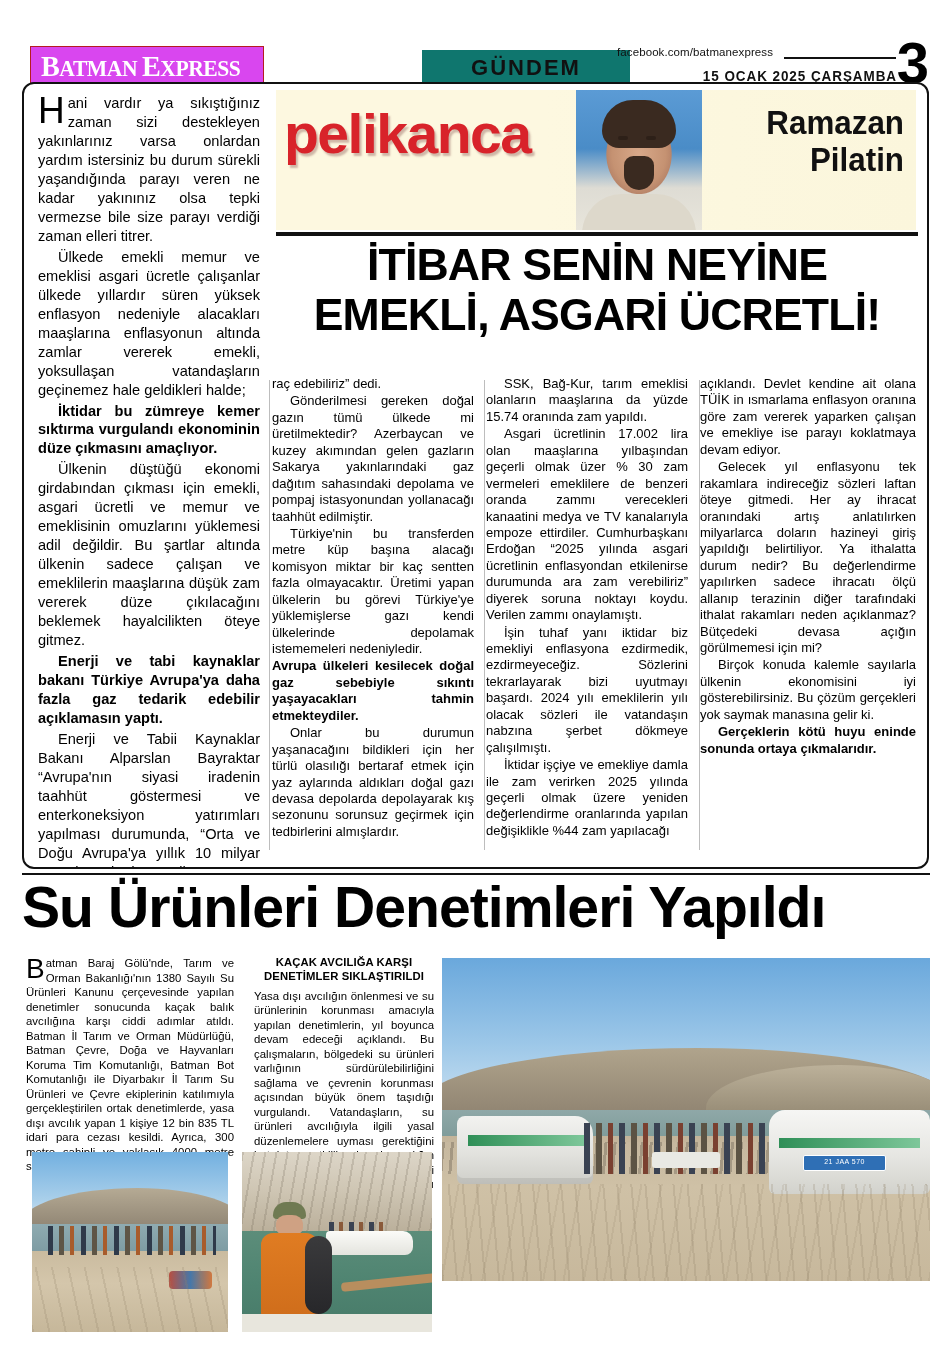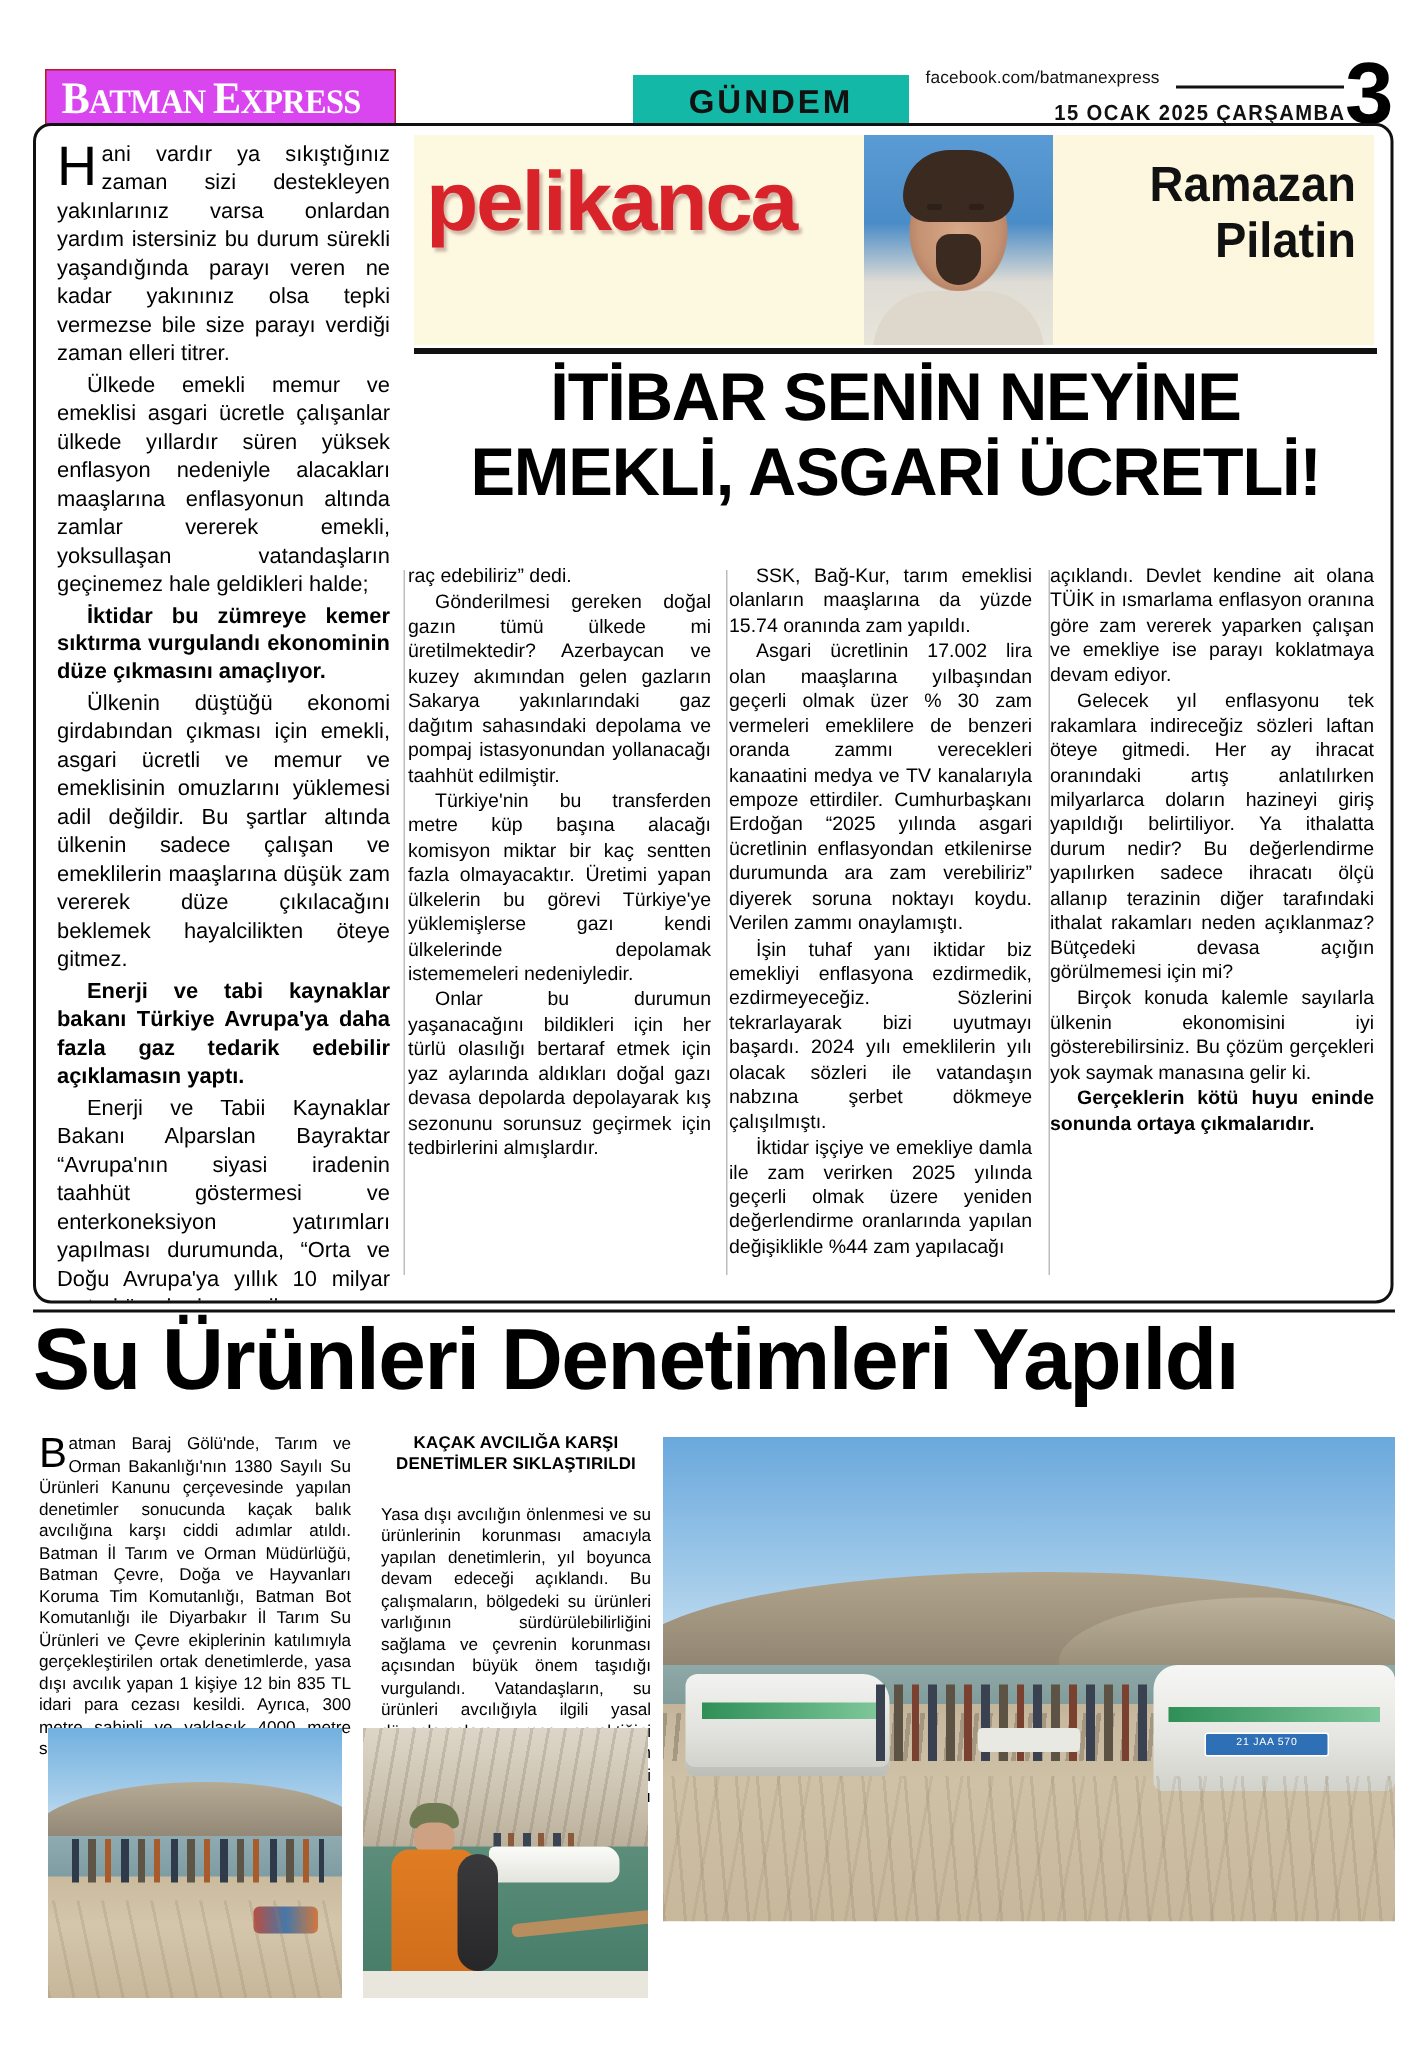--- a/index.html
+++ b/index.html
@@ -45,22 +45,22 @@
 
   .masthead-rule {
     position: absolute;
     left: 392px; right: 8px; top: 67px;
     height: 4px;
     background: #d07c80;
   }
   .gundem-chip {
     position: absolute;
     left: 400px; top: 28px;
-    width: 184px; height: 36px;
-    background: #14b8a6;
+    width: 208px; height: 36px;
+    background: #0f766e;
     display: flex; align-items: center; justify-content: center;
   }
   .gundem-chip span {
     font-family: "Liberation Sans", sans-serif;
     font-weight: bold;
     font-size: 22px;
     letter-spacing: 2px;
     color: #111;
   }
   .fb-line {
@@ -277,21 +277,21 @@
   .news-col-2 {
     position: absolute;
     left: 254px; top: 956px;
     width: 180px;
   }
   .news-sub {
     font-size: 11.3px;
     font-weight: bold;
     line-height: 1.22;
     text-align: center;
-    margin-bottom: 19px;
+    margin-bottom: 5px;
     letter-spacing: .1px;
   }
   .news-col-2 p {
     margin: 0;
     font-size: 11.4px;
     line-height: 1.275;
     text-align: justify;
   }
 
   
@@ -450,20 +450,21 @@
 
   <div class="vsep" style="left:245px;"></div>
   <div class="vsep" style="left:460px;"></div>
   <div class="vsep" style="left:675px;"></div>
 
   <div class="op-cols">
     <div class="op-col">
         <p class="noind">raç edebiliriz” dedi.</p>
         <p class="">Gönderilmesi gereken doğal gazın tümü ülkede mi üretilmektedir? Azerbaycan ve kuzey akımından gelen gazların Sakarya yakınlarındaki gaz dağıtım sahasındaki depolama ve pompaj istasyonundan yollanacağı taahhüt edilmiştir.</p>
         <p class="">Türkiye'nin bu transferden metre küp başına alacağı komisyon miktar bir kaç sentten fazla olmayacaktır. Üretimi yapan ülkelerin bu görevi Türkiye'ye yüklemişlerse gazı kendi ülkelerinde depolamak istememeleri nedeniyledir. </p>
+        <p class="b noind">Avrupa ülkeleri kesilecek doğal gaz sebebiyle sıkıntı yaşayacakları tahmin etmekteydiler.</p>
         <p class="">Onlar bu durumun yaşanacağını bildikleri için her türlü olasılığı bertaraf etmek için yaz aylarında aldıkları doğal gazı devasa depolarda depolayarak kış sezonunu sorunsuz geçirmek için tedbirlerini almışlardır.</p>
       </div>
     <div class="op-col">
         <p class="">SSK, Bağ-Kur, tarım emeklisi olanların maaşlarına da yüzde 15.74 oranında zam yapıldı.</p>
         <p class="">Asgari ücretlinin 17.002 lira olan maaşlarına yılbaşından geçerli olmak üzer % 30 zam vermeleri emeklilere de benzeri oranda zammı verecekleri kanaatini medya ve TV kanalarıyla empoze ettirdiler.  Cumhurbaşkanı Erdoğan “2025 yılında asgari ücretlinin enflasyondan etkilenirse durumunda ara zam verebiliriz” diyerek soruna noktayı koydu. Verilen zammı onaylamıştı.</p>
         <p class="">İşin tuhaf yanı iktidar biz emekliyi enflasyona ezdirmedik, ezdirmeyeceğiz. Sözlerini tekrarlayarak bizi uyutmayı başardı. 2024 yılı emeklilerin yılı olacak sözleri ile vatandaşın nabzına şerbet dökmeye çalışılmıştı.</p>
         <p class="">İktidar işçiye ve emekliye damla ile zam verirken 2025 yılında geçerli olmak üzere yeniden değerlendirme oranlarında yapılan değişiklikle %44 zam yapılacağı</p>
       </div>
     <div class="op-col">
         <p class="noind">açıklandı. Devlet kendine ait olana TÜİK in ısmarlama enflasyon oranına göre zam vererek yaparken çalışan ve emekliye ise parayı koklatmaya devam ediyor.</p>

